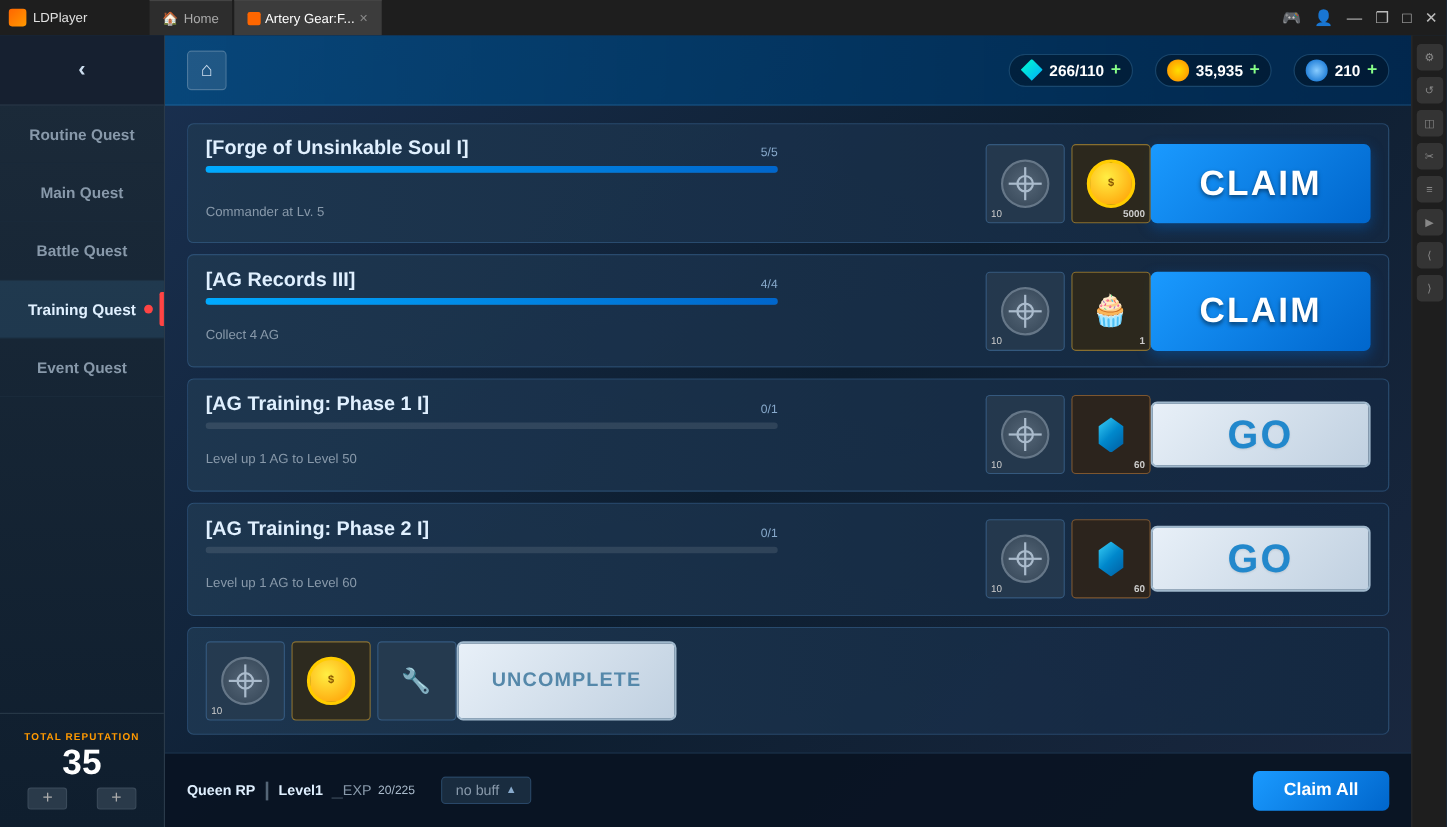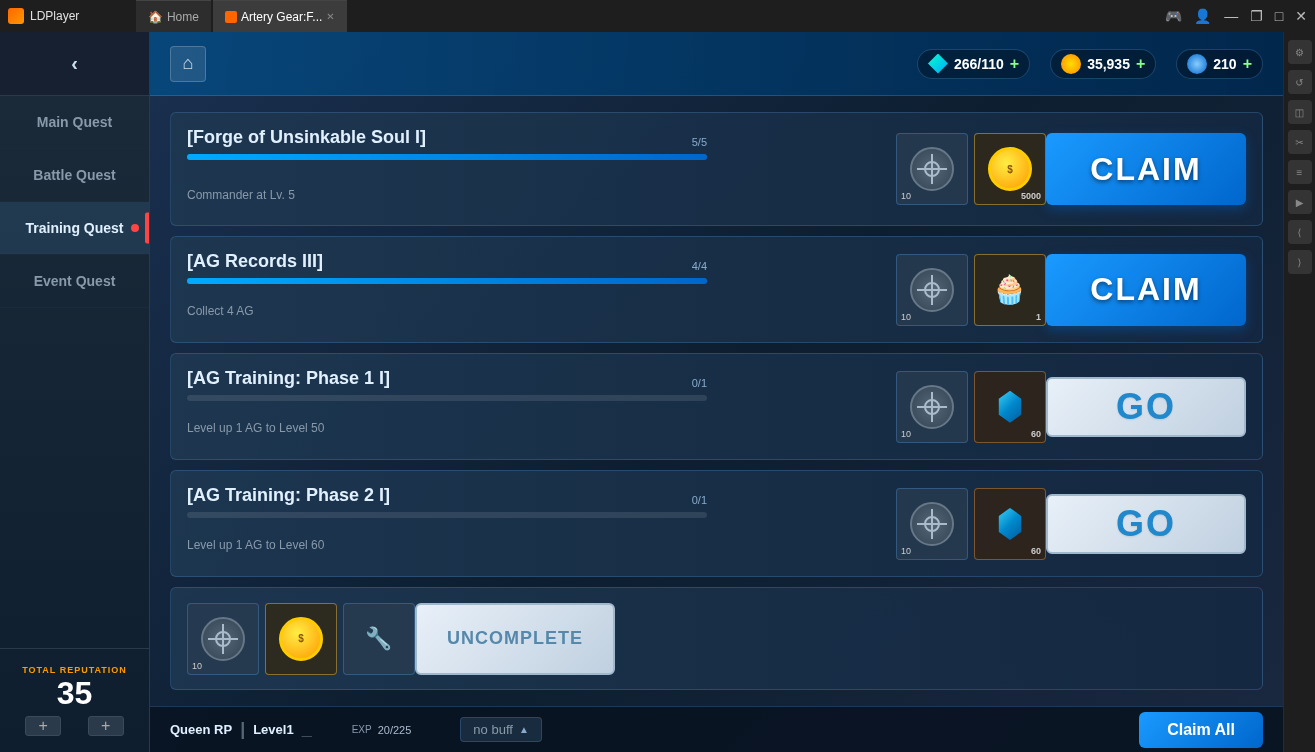--- a/index.html
+++ b/index.html
@@ -444,27 +444,27 @@
       letter-spacing: 1px;
       cursor: pointer;
       display: flex;
       align-items: center;
       justify-content: center;
       flex-shrink: 0;
     }
 
     
     .bottom-bar {
-      height: 46px;
+      height: 68px;
       background: rgba(10,20,35,0.95);
       border-top: 1px solid rgba(80,140,200,0.3);
       display: flex;
       align-items: center;
       padding: 0 20px;
-      gap: 25px;
+      gap: 0;
       flex-shrink: 0;
     }
     .player-info {
       display: flex;
       align-items: center;
       gap: 8px;
       color: #e0f0ff;
       font-size: 13px;
       font-weight: bold;
     }
@@ -472,22 +472,21 @@
       color: #556677;
       font-size: 18px;
     }
     .exp-bar-group {
       display: flex;
       align-items: center;
       gap: 6px;
     }
     .exp-label {
       color: #8899aa;
-      font-size: 10px;
-      margin-left: 15px;
+      font-size: 13px;
     }
     .exp-value {
       color: #aabbcc;
       font-size: 11px;
     }
     .buff-selector {
       margin-left: 24px;
       display: flex;
       align-items: center;
       gap: 6px;
@@ -607,20 +606,23 @@
   <div class="main-area">
 
     <div class="sidebar">
 
       <div class="sidebar-back">
         <span class="back-arrow">‹</span>
       </div>
 
       <div class="sidebar-nav">
         <div class="sidebar-item">
+          <span>Routine Quest</span>
+        </div>
+        <div class="sidebar-item">
           <span>Main Quest</span>
         </div>
         <div class="sidebar-item">
           <span>Battle Quest</span>
         </div>
         <div class="sidebar-item active">
           <span>Training Quest</span>
           <span class="active-dot"></span>
         </div>
         <div class="sidebar-item">

